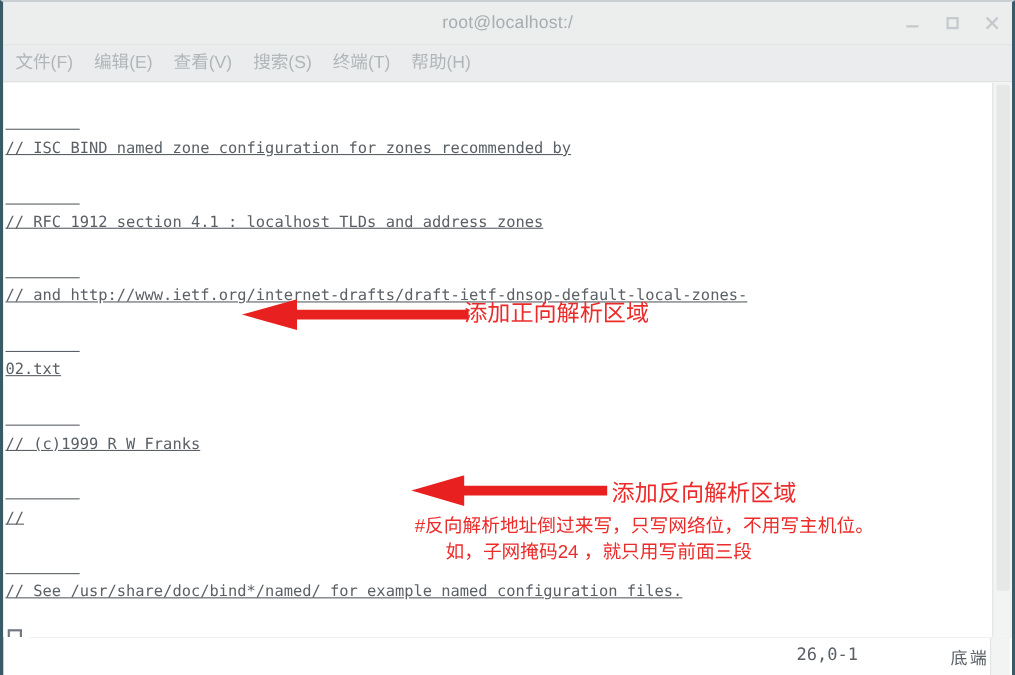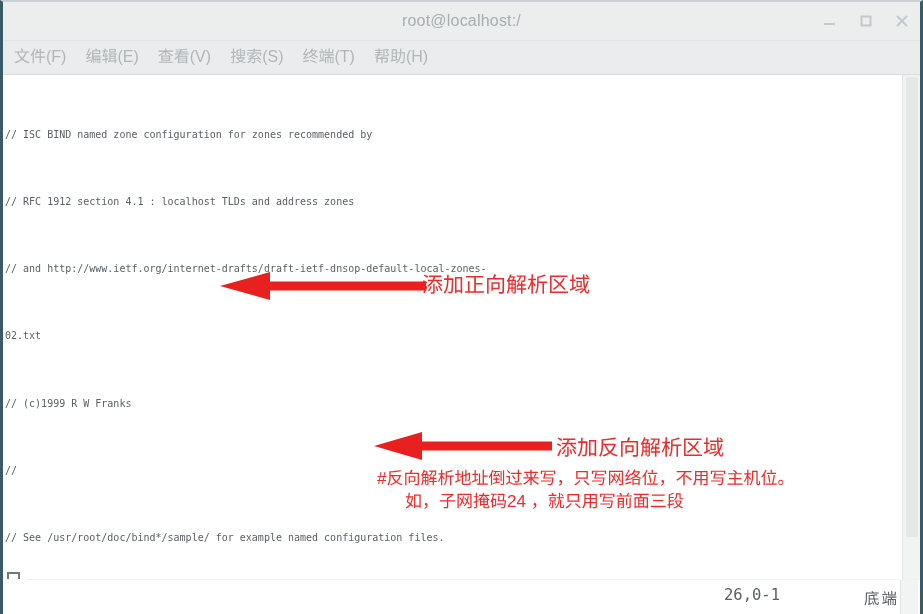--- a/index.html
+++ b/index.html
@@ -97,25 +97,26 @@
     flex: 1 1 auto;
     background: #ffffff;
     overflow: hidden;
   }
   .term {
     position: absolute;
     left: 0; top: 0; right: 20px; bottom: 0;
     padding: 4px 0 0 2px;
     box-sizing: border-box;
     font-family: "DejaVu Sans Mono", "Liberation Mono", monospace;
-    font-size: 10px;
+    font-size: 14px;
     line-height: 22.4px;
     color: #5b6066;
     white-space: pre;
     overflow: hidden;
+    text-decoration: underline;
   }
   .term-line {
     height: 22.4px;
     white-space: pre;
   }
 
   
   .cursor-block {
     position: absolute;
     left: 4px;
@@ -245,21 +246,21 @@
     </div>
 
     <div class="term-wrap">
       <div class="term">
         <div class="term-line">// ISC BIND named zone configuration for zones recommended by</div>
         <div class="term-line">// RFC 1912 section 4.1 : localhost TLDs and address zones</div>
         <div class="term-line">// and http://www.ietf.org/internet-drafts/draft-ietf-dnsop-default-local-zones-</div>
         <div class="term-line">02.txt</div>
         <div class="term-line">// (c)1999 R W Franks</div>
         <div class="term-line">//</div>
-        <div class="term-line">// See /usr/root/doc/bind*/sample/ for example named configuration files.</div>
+        <div class="term-line">// See /usr/share/doc/bind*/named/ for example named configuration files.</div>
         
         
         
         
         
         
         
         
         
         

